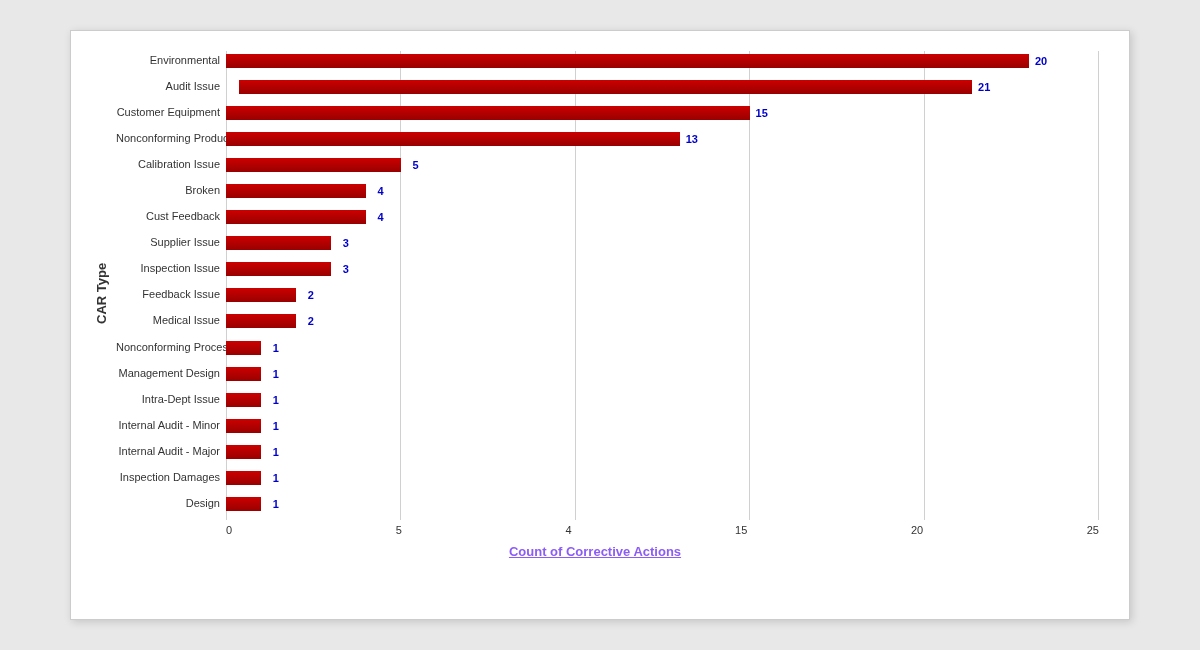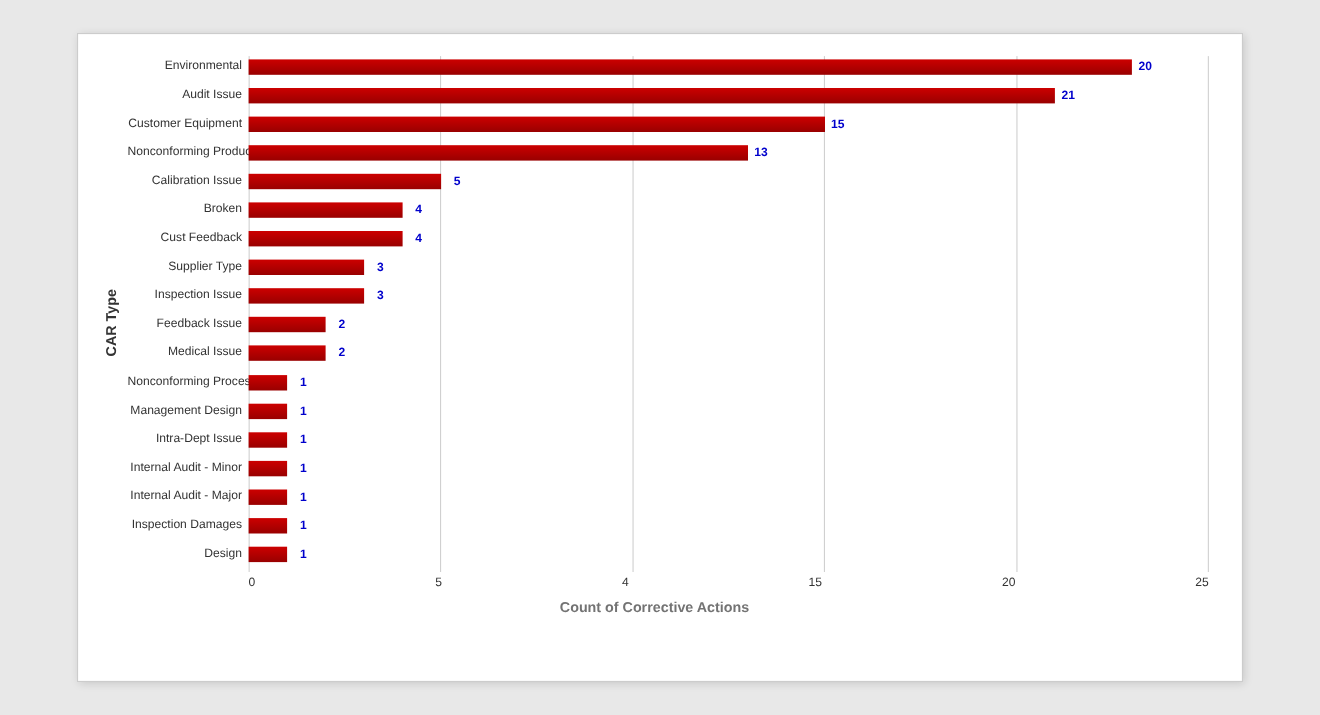--- a/index.html
+++ b/index.html
@@ -110,22 +110,23 @@
     }
     .x-tick {
       font-size: 11px;
       color: #333;
       text-align: center;
     }
     .x-axis-label {
       text-align: center;
       font-size: 13px;
       font-weight: bold;
-      color: #737373;
+      color: #8b5cf6;
       margin-top: 8px;
+      text-decoration: underline;
     }
   </style>
 </head>
 <body>
 
 <div class="chart-container">
   <div class="chart-area">
     <div class="y-axis-label">CAR Type</div>
     <div class="chart-inner">
       <div class="bars-and-grid">
@@ -143,21 +144,21 @@
               <div class="bar-label">Environmental</div>
               <div class="bar-track">
                 <div class="bar-fill" style="width: 92%;">
                   <span class="bar-value">20</span>
                 </div>
               </div>
             </div>
             <div class="bar-row">
               <div class="bar-label">Audit Issue</div>
               <div class="bar-track">
-                <div class="bar-fill" style="width: 84%;">
+                <div class="bar-fill" style="width: 84%; margin-left: 13px;">
                   <span class="bar-value">21</span>
                 </div>
               </div>
             </div>
             <div class="bar-row">
               <div class="bar-label">Customer Equipment</div>
               <div class="bar-track">
                 <div class="bar-fill" style="width: 60%;">
                   <span class="bar-value">15</span>
                 </div>
@@ -189,21 +190,21 @@
             </div>
             <div class="bar-row">
               <div class="bar-label">Cust Feedback</div>
               <div class="bar-track">
                 <div class="bar-fill" style="width: 16%;">
                   <span class="bar-value">4</span>
                 </div>
               </div>
             </div>
             <div class="bar-row">
-              <div class="bar-label">Supplier Type</div>
+              <div class="bar-label">Supplier Issue</div>
               <div class="bar-track">
                 <div class="bar-fill" style="width: 12%;">
                   <span class="bar-value">3</span>
                 </div>
               </div>
             </div>
             <div class="bar-row">
               <div class="bar-label">Inspection Issue</div>
               <div class="bar-track">
                 <div class="bar-fill" style="width: 12%;">

